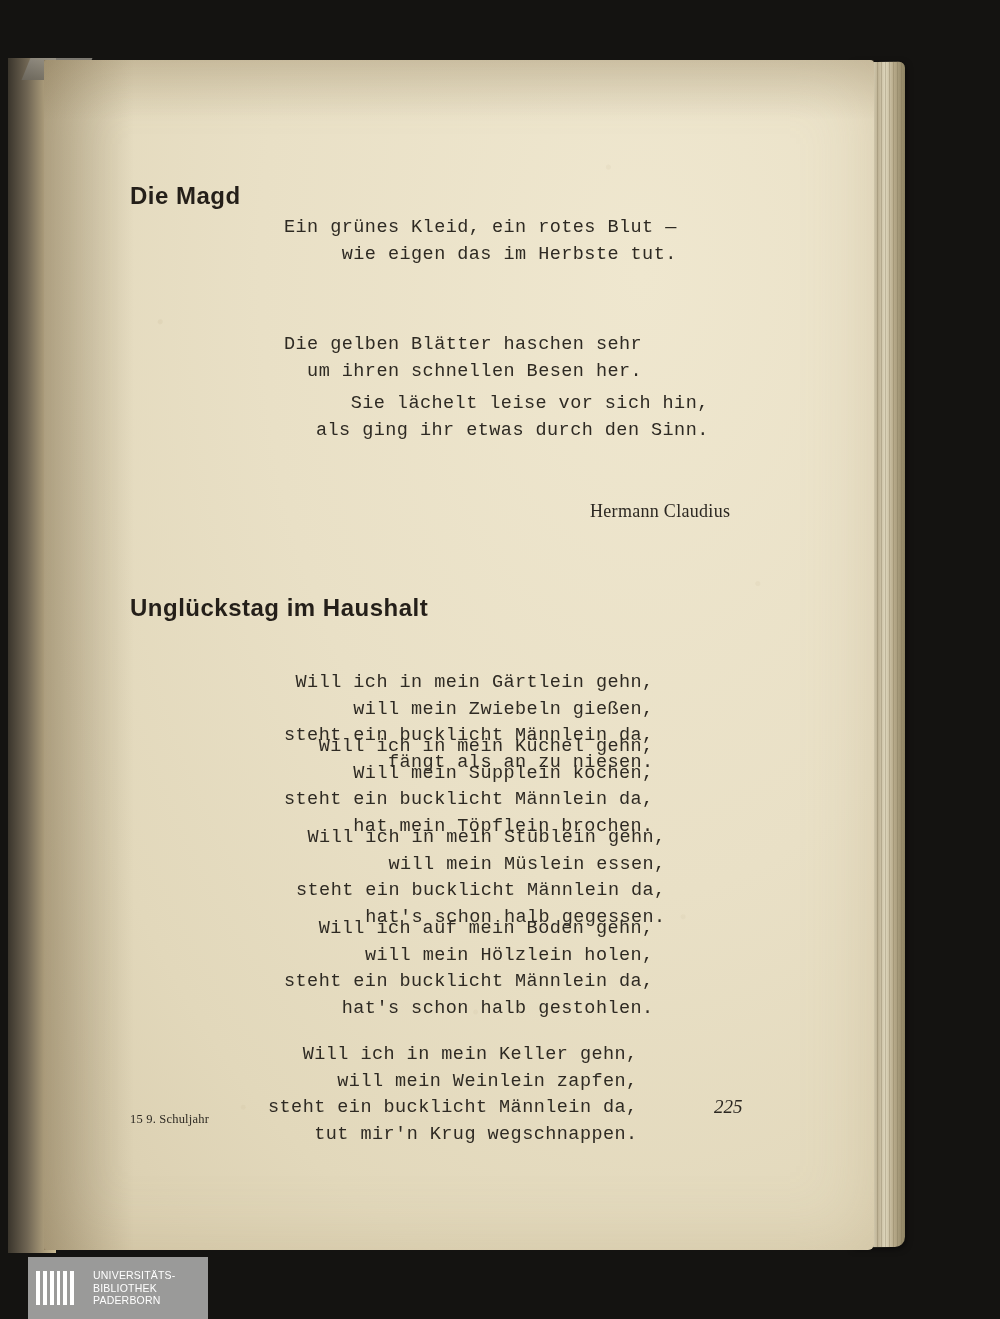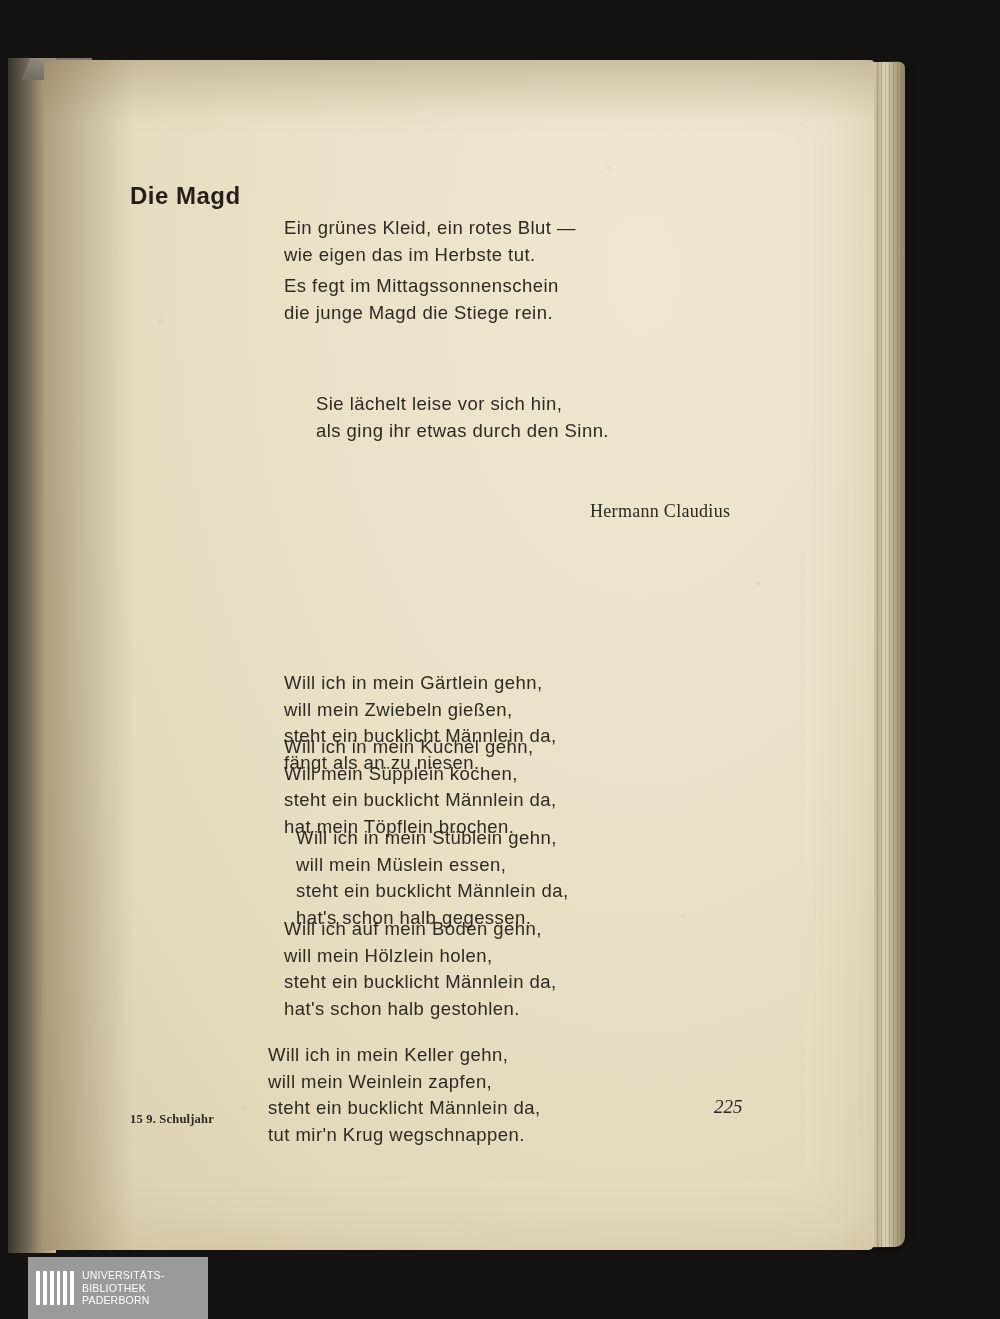--- a/index.html
+++ b/index.html
@@ -126,39 +126,40 @@
   .poem-title {
     position: absolute;
     font-family: Liberation Sans, sans-serif;
     font-weight: bold;
     font-size: 24px;
     letter-spacing: .5px;
     color: #241f19;
   }
   .stanza {
     position: absolute;
-    font-family: Liberation Sans, sans-serif;
+    font-family: Liberation Mono, monospace;
     font-size: 18.5px;
     line-height: 26.5px;
     letter-spacing: .45px;
     color: #2e2a23;
     white-space: pre;
+    text-align: right;
   }
   .attribution {
     position: absolute;
     font-family: "Liberation Serif", serif;
     font-size: 18px;
     letter-spacing: .3px;
     color: #2b2721;
   }
   .folio-left {
     position: absolute;
     font-family: "Liberation Serif", serif;
     font-size: 12.5px;
-    font-weight: bold;
+    font-weight: normal;
     letter-spacing: .2px;
     color: #2e2a23;
     text-align: center;
   }
   .folio-right {
     position: absolute;
     font-family: "Liberation Serif", serif;
     font-size: 19px;
     color: #2b2721;
     font-style: italic;
@@ -167,21 +168,21 @@
   
   #watermark {
     position: absolute;
     left: 28px;
     bottom: 0px;
     width: 180px;
     height: 62px;
     background: #9a9a99;
     display: flex;
     align-items: center;
-    gap: 8px;
+    gap: 19px;
     padding-left: 8px;
     box-sizing: border-box;
   }
   #watermark-bars {
     display: flex;
     gap: 3px;
     align-items: flex-end;
     height: 34px;
   }
   #watermark-bars i {
@@ -219,30 +220,31 @@
     <div id="page-gutter-shade"></div>
     <div id="page-top-shade"></div>
 
     <div class="content">
 
       <div class="poem-title" style="left:86px; top:122px;">Die Magd</div>
 
       <div class="stanza" style="left:240px; top:155px;">Ein grünes Kleid, ein rotes Blut —
 wie eigen das im Herbste tut.</div>
 
-      <div class="stanza" style="left:240px; top:213px;">Es fegt im Mittagssonnenschein
-die junge Magd die Stiege rein.</div>
-
+
+      <div class="stanza" style="left:240px; top:272px;">Die gelben Blätter haschen sehr
+um ihren schnellen Besen her.</div>
 
       <div class="stanza" style="left:240px; top:331px;margin-left:32px;">Sie lächelt leise vor sich hin,
 als ging ihr etwas durch den Sinn.</div>
 
 
       <div class="attribution" style="left:546px; top:441px;">Hermann Claudius</div>
 
+      <div class="poem-title" style="left:86px; top:534px;">Unglückstag im Haushalt</div>
 
       <div class="stanza" style="left:240px; top:584px;margin-top:26px;">Will ich in mein Gärtlein gehn,
 will mein Zwiebeln gießen,
 steht ein bucklicht Männlein da,
 fängt als an zu niesen.</div>
 
       <div class="stanza" style="left:240px; top:674px;">Will ich in mein Küchel gehn,
 Will mein Süpplein kochen,
 steht ein bucklicht Männlein da,
 hat mein Töpflein brochen.</div>

